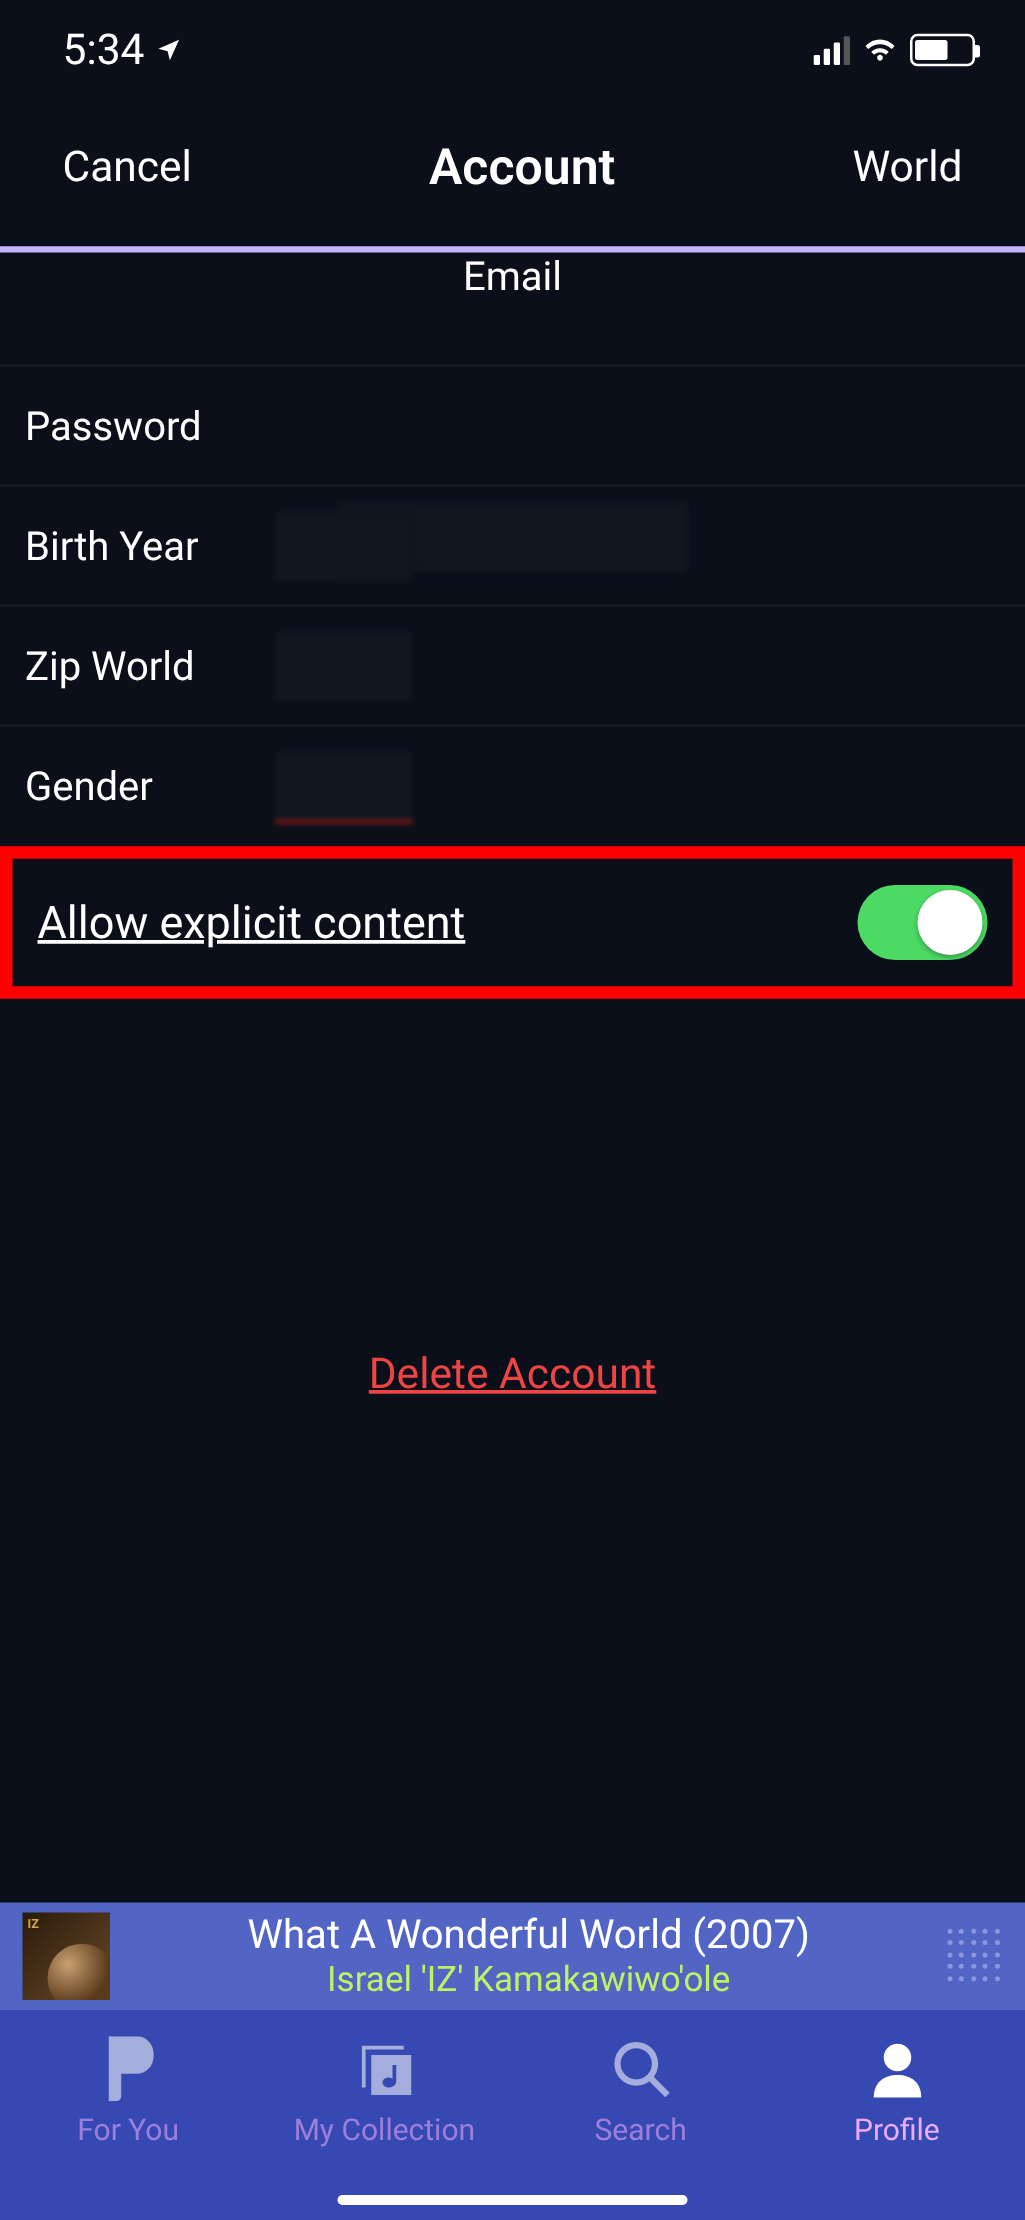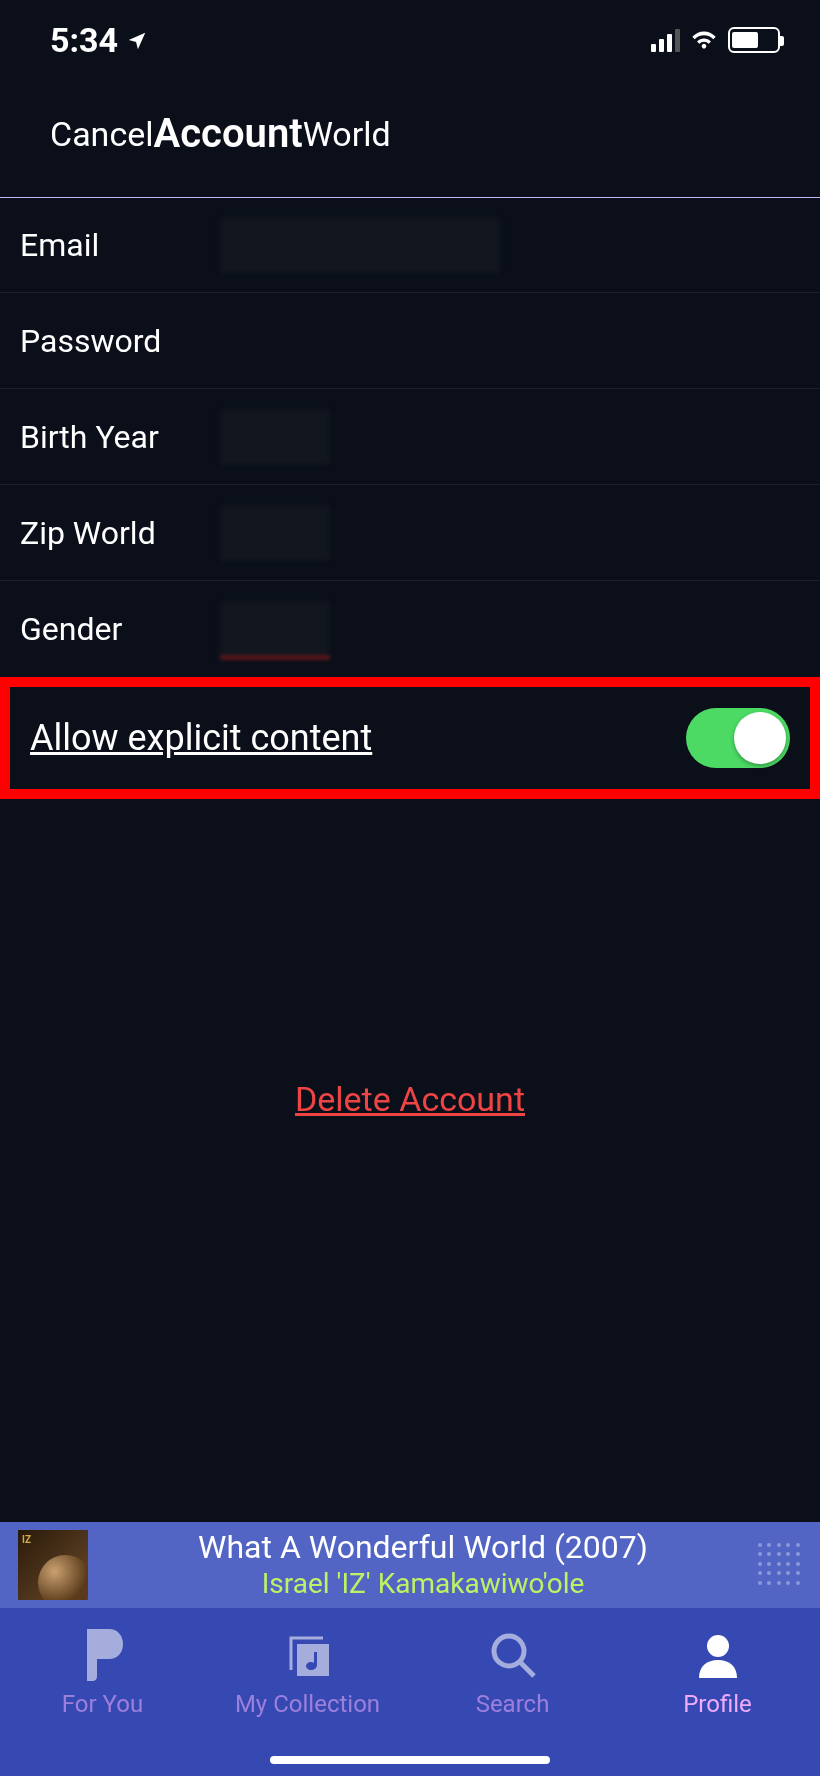--- a/index.html
+++ b/index.html
@@ -22,21 +22,21 @@
       justify-content: space-between;
       align-items: center;
       padding: 20px 40px 10px 50px;
       height: 70px;
     }
     .status-left {
       display: flex;
       align-items: flex-start;
       gap: 8px;
       font-size: 34px;
-      font-weight: 700;
+      font-weight: 400;
     }
     .location-arrow {
       display: inline-block;
       transform: rotate(0deg);
     }
     .status-right {
       display: flex;
       align-items: center;
       gap: 10px;
     }
@@ -77,21 +77,21 @@
     }
     .battery-fill {
       margin-left:2px;
       width:55%;
       height:16px;
       background:#fff;
       border-radius:2px;
     }
     .nav-header {
       display: flex;
-      justify-content: flex-start;
+      justify-content: space-between;
       align-items: center;
       padding: 40px 50px 40px 50px;
     }
     .nav-header .center {
       font-size: 40px;
       font-weight: 600;
     }
     .nav-header .side {
       font-size: 34px;
       font-weight: 400;
@@ -102,21 +102,22 @@
     }
     .settings-row {
       display: flex;
       align-items: center;
       padding: 0 20px;
       height: 96px;
       border-bottom: 1px solid #1a1f2a;
       position: relative;
     }
     .settings-row:first-child {
-      border-top: 1px solid #c4b5fd;
+      border-top: 5px solid #c4b5fd;
+      flex-direction: column;
     }
     .row-label {
       font-size: 32px;
       font-weight: 400;
       flex: 0 0 200px;
     }
     .row-value {
       flex: 1;
       position:relative;
     }

